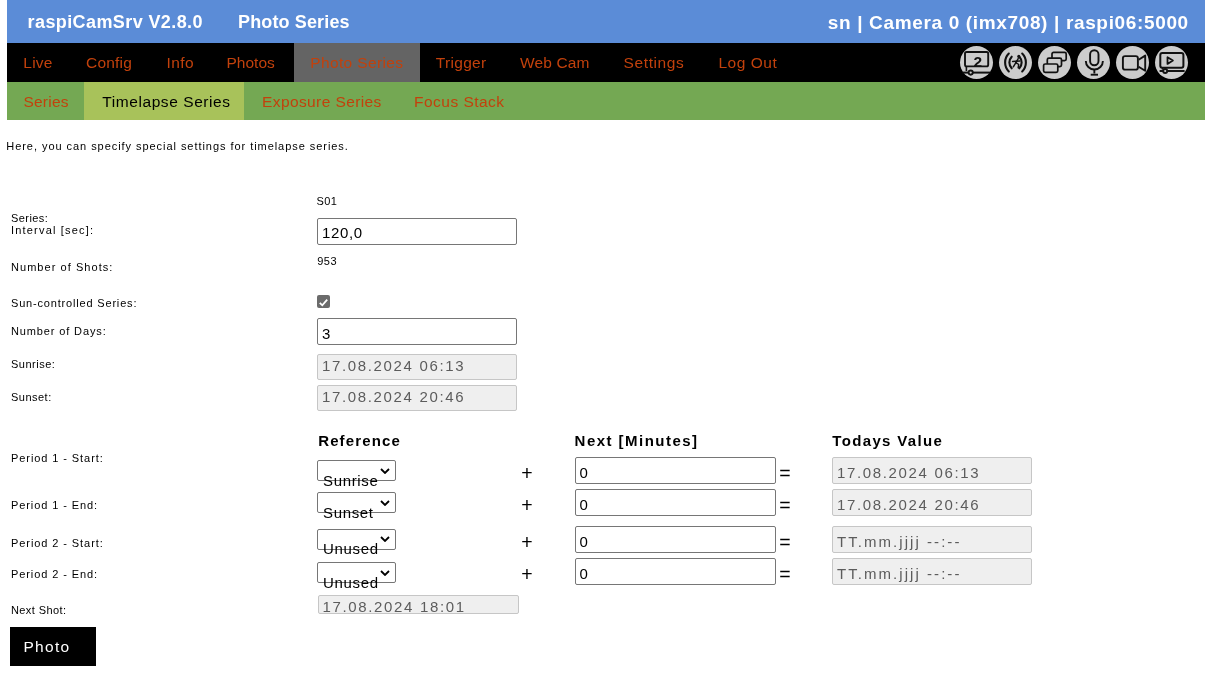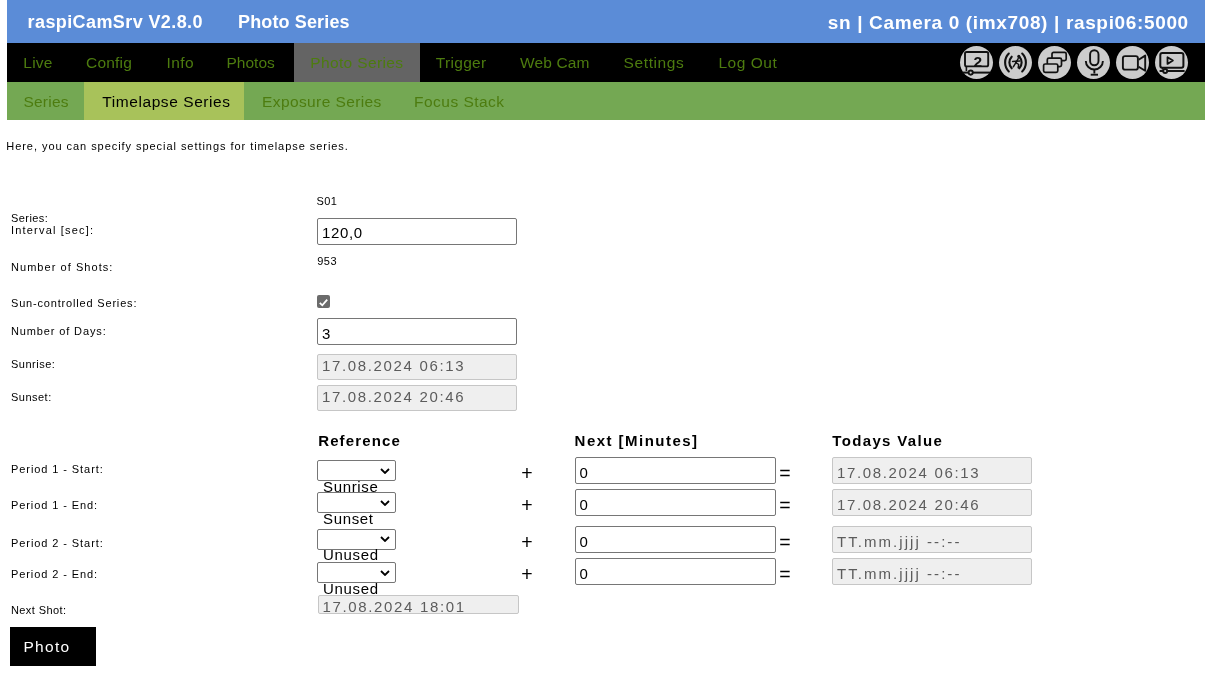--- a/index.html
+++ b/index.html
@@ -5,28 +5,28 @@
   * { margin:0; padding:0; box-sizing:border-box; }
   html,body { width:1210px; height:689px; background:#fff; font-family:"Liberation Sans",sans-serif; color:#000; overflow:hidden; }
   .abs { position:absolute; white-space:nowrap; }
   .band { position:absolute; left:7px; width:1198px; }
   .hdr  { top:0; height:43px; background:#5b8cd7; }
   .nav  { top:43px; height:39px; background:#000; }
   .sub  { top:82px; height:37.5px; background:#74a853; }
   .t15  { font-size:11px; line-height:15px; }
   .b15  { font-size:15px; line-height:15px; font-weight:bold; }
   .w    { color:#fff; }
-  .navt { font-size:15.5px; line-height:15.5px; color:#4d7c0f; }
+  .navt { font-size:15.5px; line-height:15.5px; color:#c2410c; }
   .inp  { position:absolute; background:#fff; border:1px solid #767676; border-radius:2px; font-size:15px; }
   .inp span { position:absolute; left:4px; top:50%; transform:translateY(-50%); margin-top:1px; letter-spacing:0.6px; }
   .dat span { letter-spacing:1.65px; }
   .hi span { margin-top:-2.2px !important; }
   .dis  { background:#efefef; border-color:#c6c6c6; color:#5c5c5c; }
   .sel  { position:absolute; background:#fff; border:1px solid #767676; border-radius:2px; font-size:15px; }
-  .sel span { position:absolute; left:5px; top:50%; transform:translateY(-50%); margin-top:15px; letter-spacing:0.66px; }
+  .sel span { position:absolute; left:5px; top:50%; transform:translateY(-50%); margin-top:9px; letter-spacing:0.66px; }
   .sel svg { position:absolute; right:5px; top:50%; transform:translateY(-50%); }
   .pm { font-size:19.5px; line-height:19.5px; }
   .ico { position:absolute; top:46px; width:33px; height:33px; border-radius:50%; background:#ccc; }
   .ico svg { position:absolute; left:0; top:0; }
 </style>
 </head>
 <body>
 <div class="band hdr"></div>
 <div class="band nav"></div>
 <div class="band sub"></div>
@@ -54,21 +54,21 @@
 
 <div class="abs t15" style="left:6.3px; top:139.2px; letter-spacing:0.95px;">Here, you can specify special settings for timelapse series.</div>
 
 <div class="abs t15" style="left:11px; top:211px; letter-spacing:0.43px;">Series:</div>
 <div class="abs t15" style="left:11px; top:223.1px; letter-spacing:1.19px;">Interval [sec]:</div>
 <div class="abs t15" style="left:11px; top:259.6px; letter-spacing:1.05px;">Number of Shots:</div>
 <div class="abs t15" style="left:11px; top:295.7px; letter-spacing:0.82px;">Sun-controlled Series:</div>
 <div class="abs t15" style="left:11px; top:324.3px; letter-spacing:0.87px;">Number of Days:</div>
 <div class="abs t15" style="left:11px; top:356.6px; letter-spacing:0.51px;">Sunrise:</div>
 <div class="abs t15" style="left:11px; top:390.3px; letter-spacing:0.48px;">Sunset:</div>
-<div class="abs t15" style="left:11px; top:462px; letter-spacing:0.92px;text-align:right;">Period 1 - Start:</div>
+<div class="abs t15" style="left:11px; top:451px; letter-spacing:0.92px;text-align:right;">Period 1 - Start:</div>
 <div class="abs t15" style="left:11px; top:497.9px; letter-spacing:0.90px;">Period 1 - End:</div>
 <div class="abs t15" style="left:11px; top:535.7px; letter-spacing:0.92px;">Period 2 - Start:</div>
 <div class="abs t15" style="left:11px; top:567.3px; letter-spacing:0.90px;">Period 2 - End:</div>
 <div class="abs t15" style="left:11px; top:603.2px; letter-spacing:0.40px;">Next Shot:</div>
 
 <div class="abs t15" style="left:316.6px; top:193.6px; letter-spacing:0.3px;">S01</div>
 <div class="abs t15" style="left:317.2px; top:253.5px; letter-spacing:0.49px;">953</div>
 
 <div class="abs b15" style="left:318.2px; top:433.2px; letter-spacing:1.13px;">Reference</div>
 <div class="abs b15" style="left:574.6px; top:433.2px; letter-spacing:1.47px;">Next [Minutes]</div>

